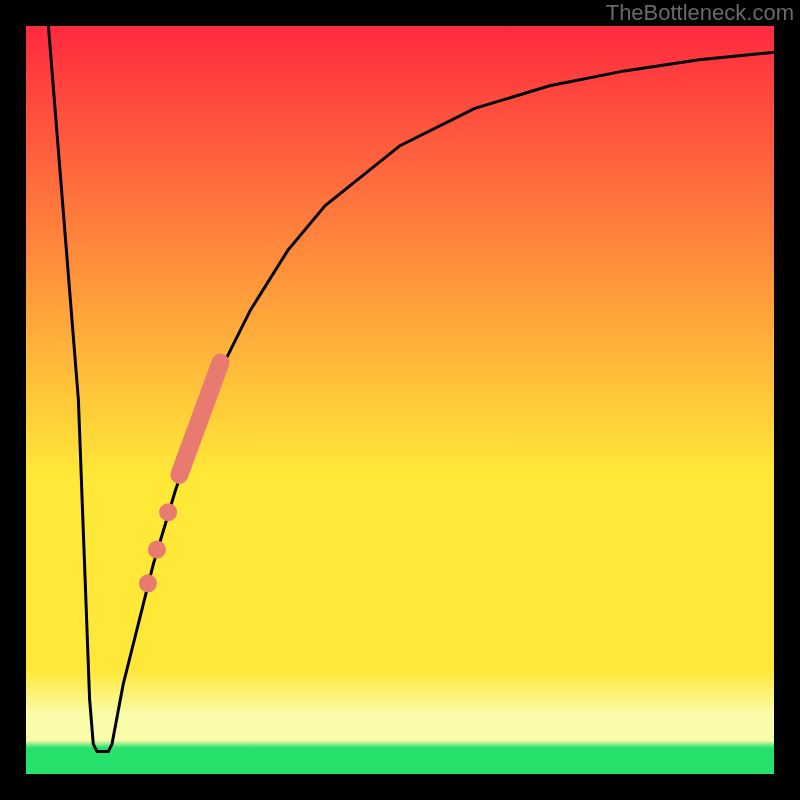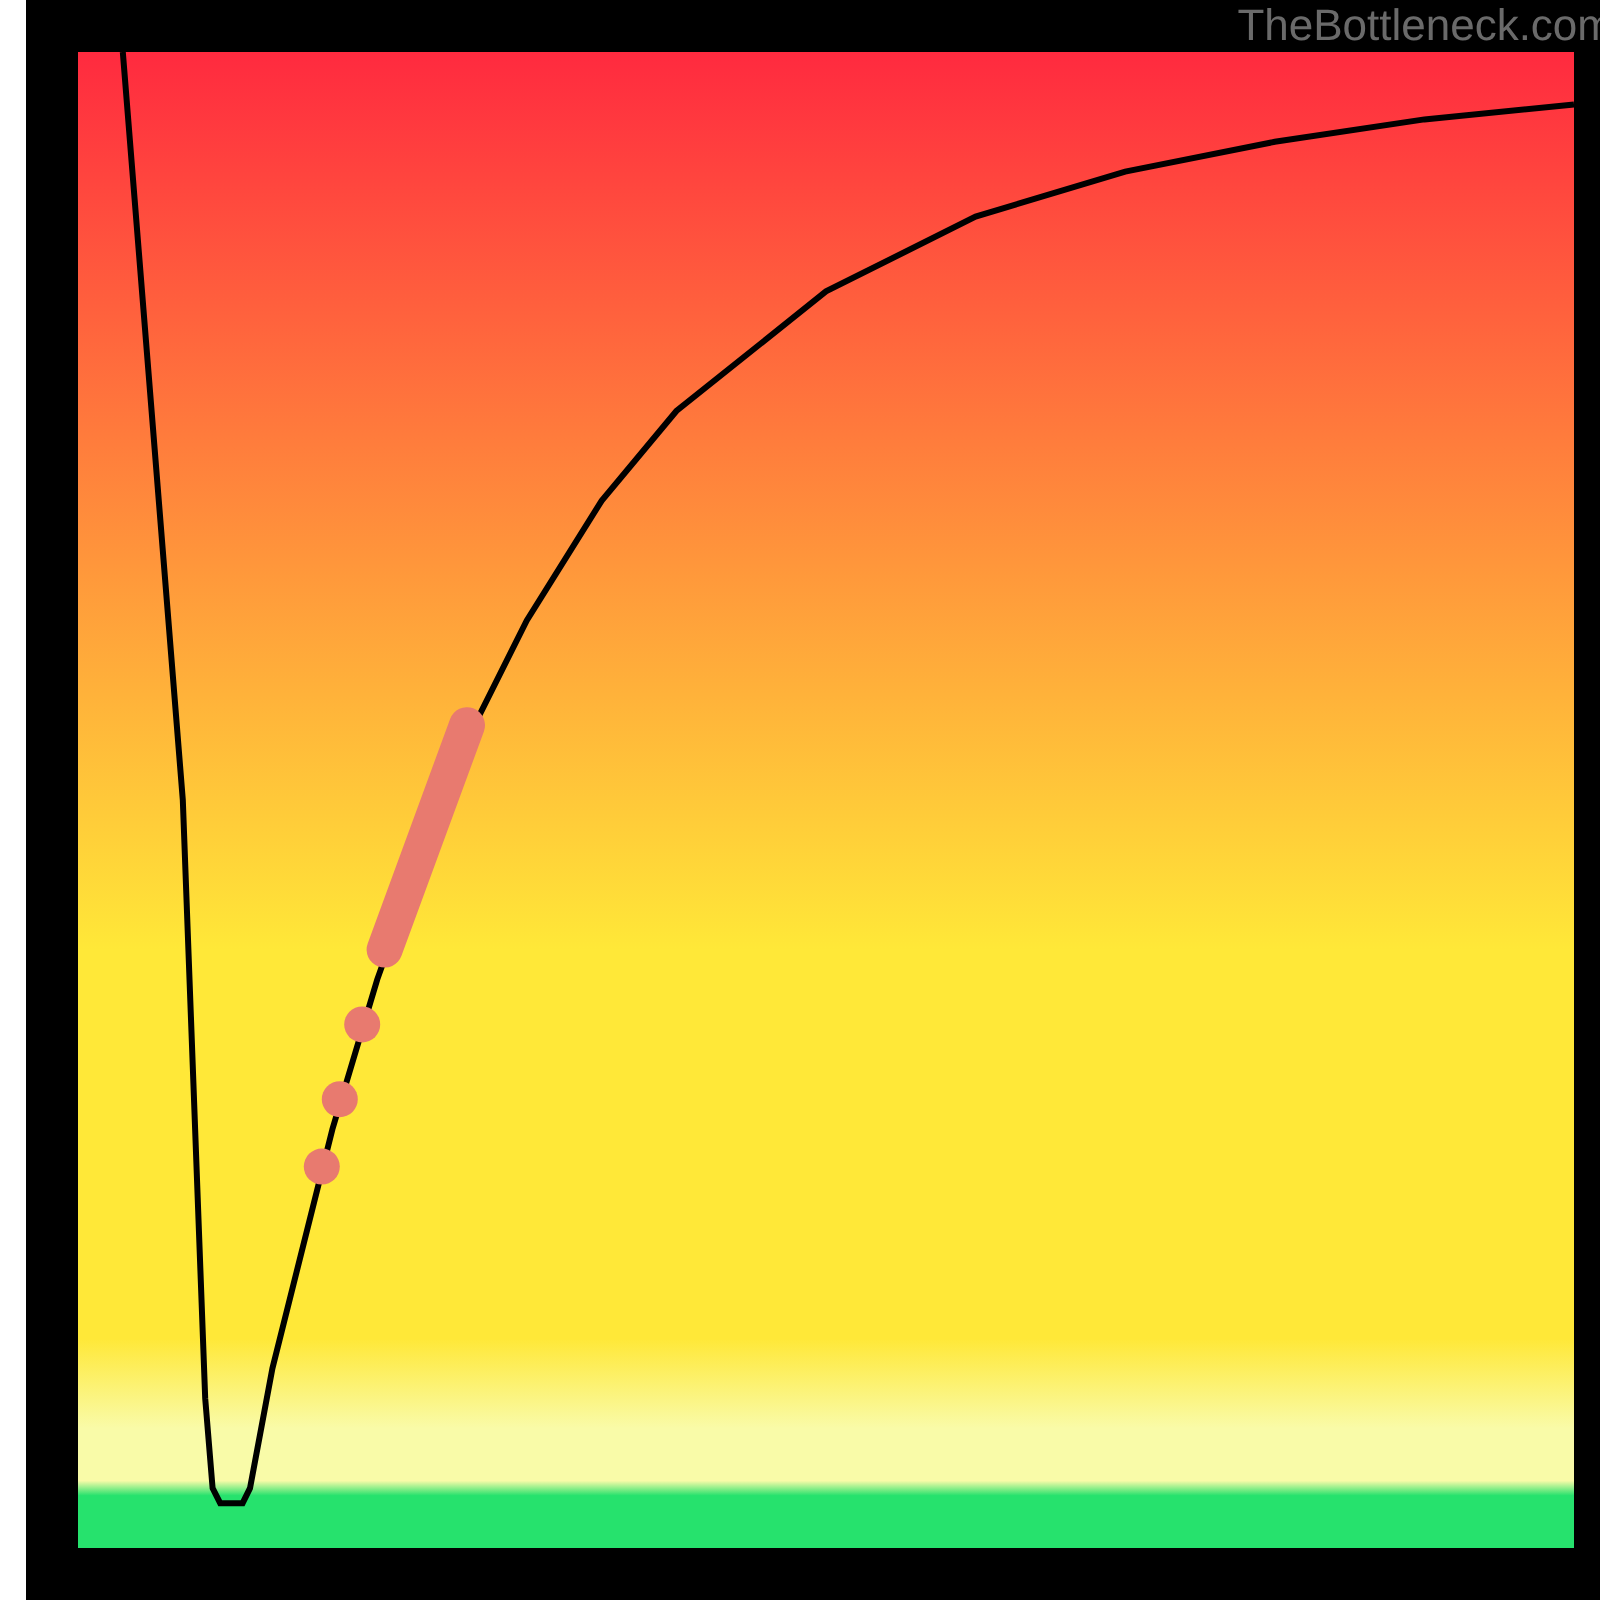--- a/index.html
+++ b/index.html
@@ -4,21 +4,20 @@
 <style>
   body {
     margin: 0;
     padding: 0;
     background: #ffffff;
   }
   .chart-container {
     width: 720px;
     height: 800px;
     position: relative;
-    margin-left: 13px;
   }
   svg {
     display: block;
   }
 </style>
 </head>
 <body>
 
 <div class="chart-container">
 <svg width="800" height="800" viewBox="0 0 800 800">

